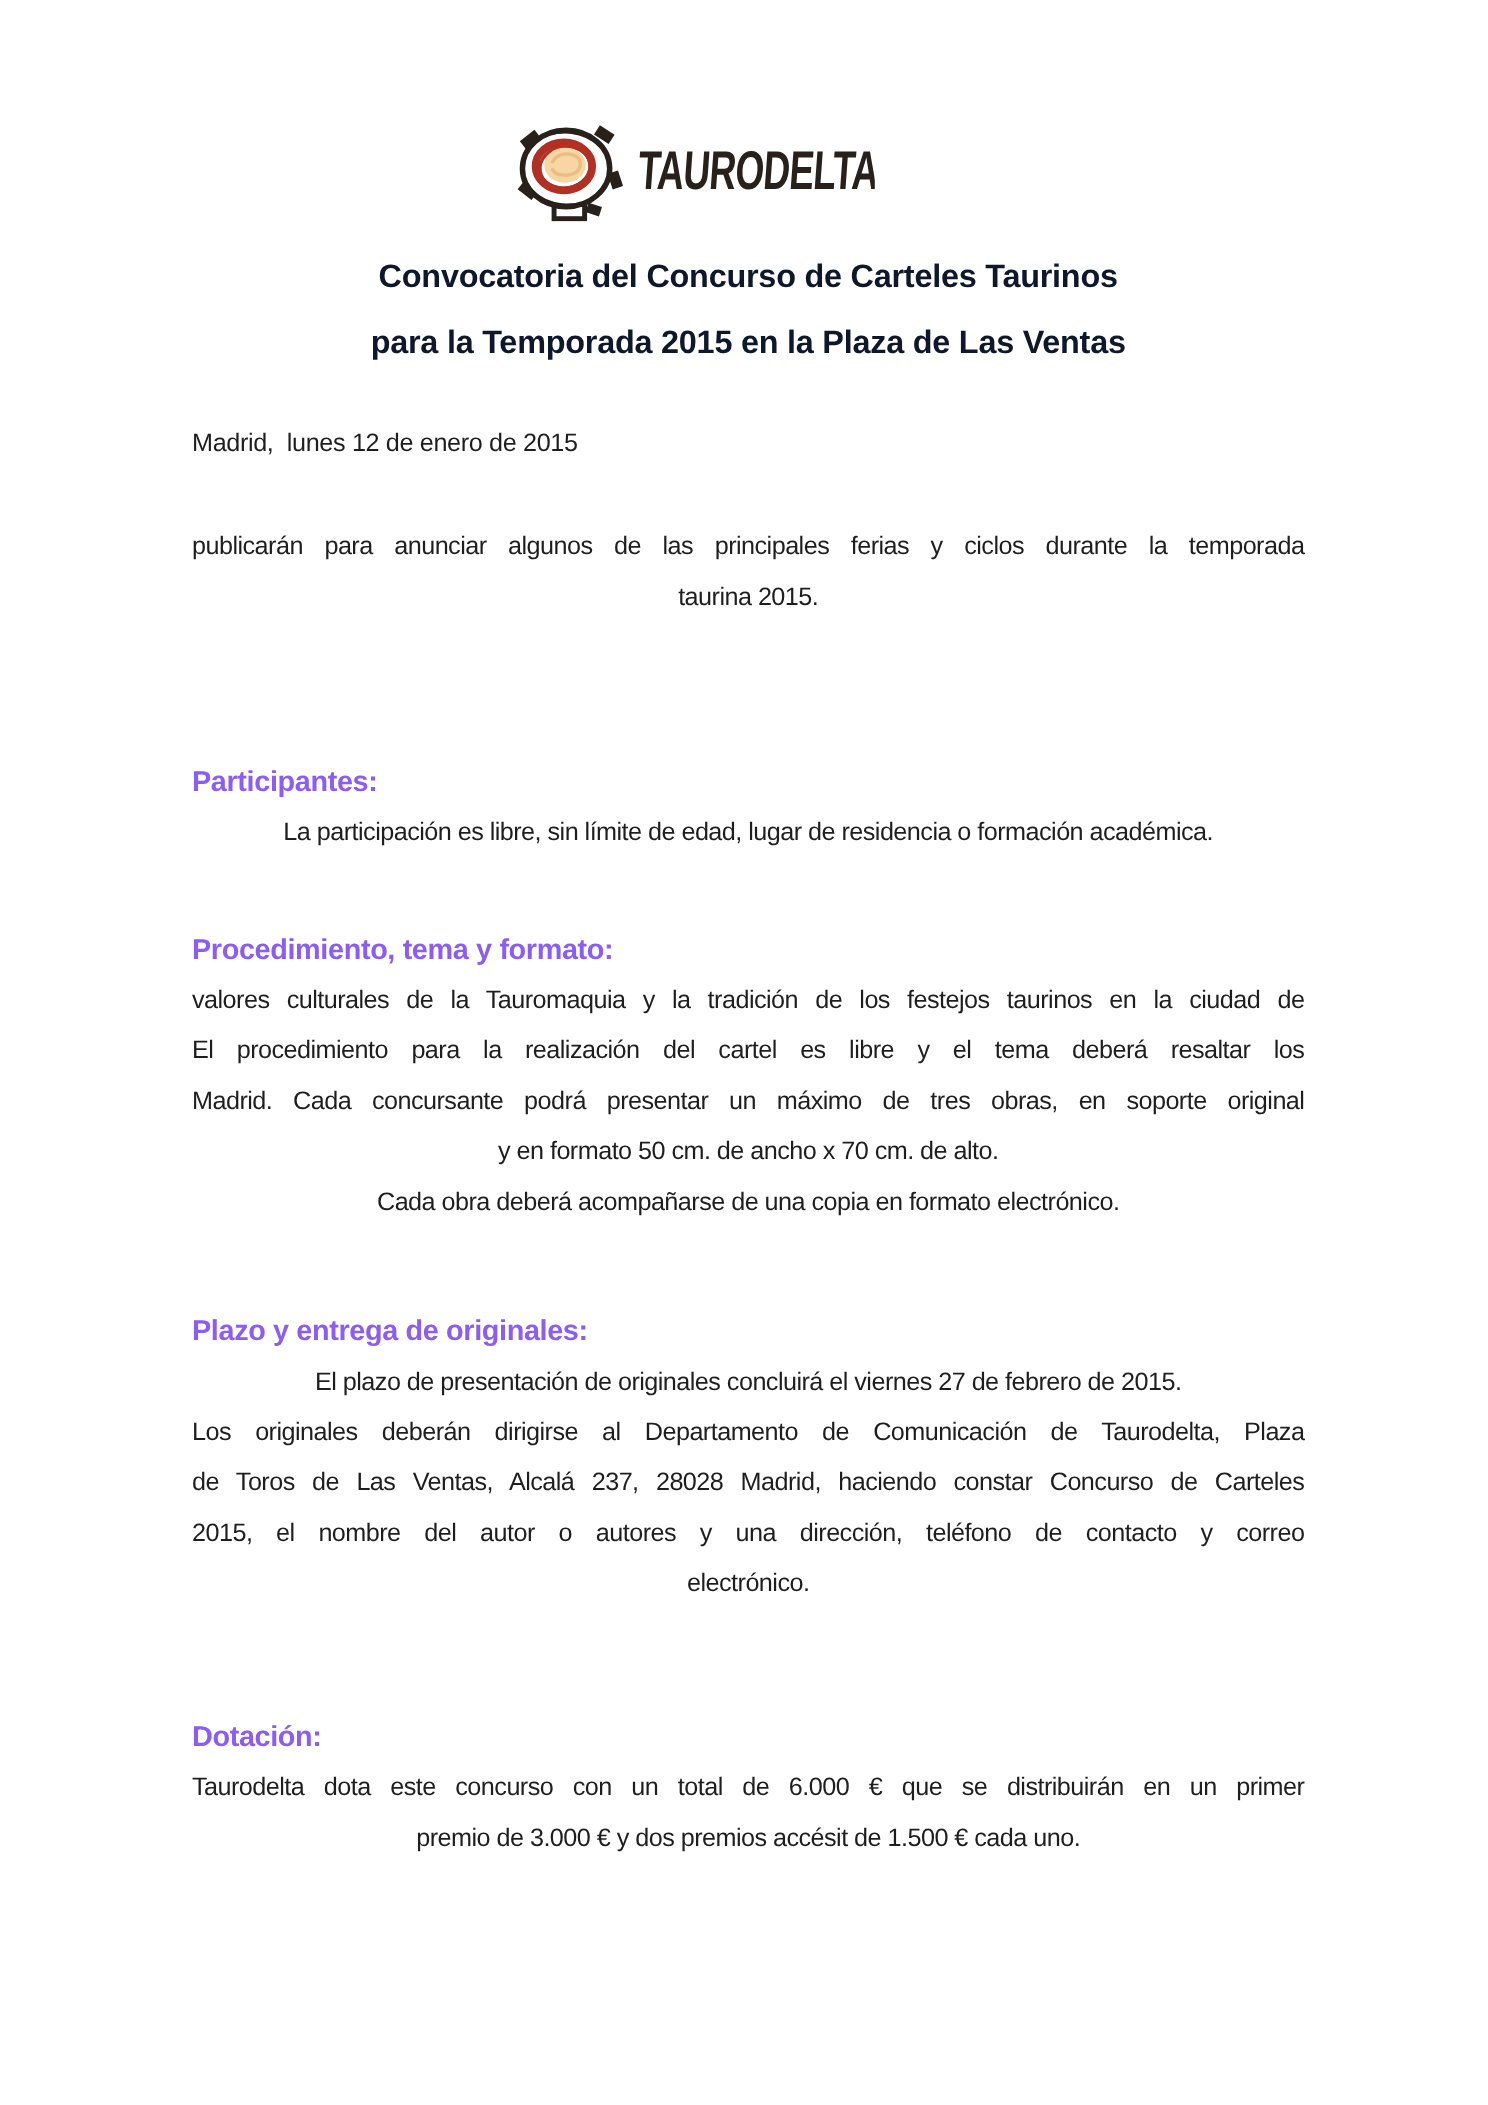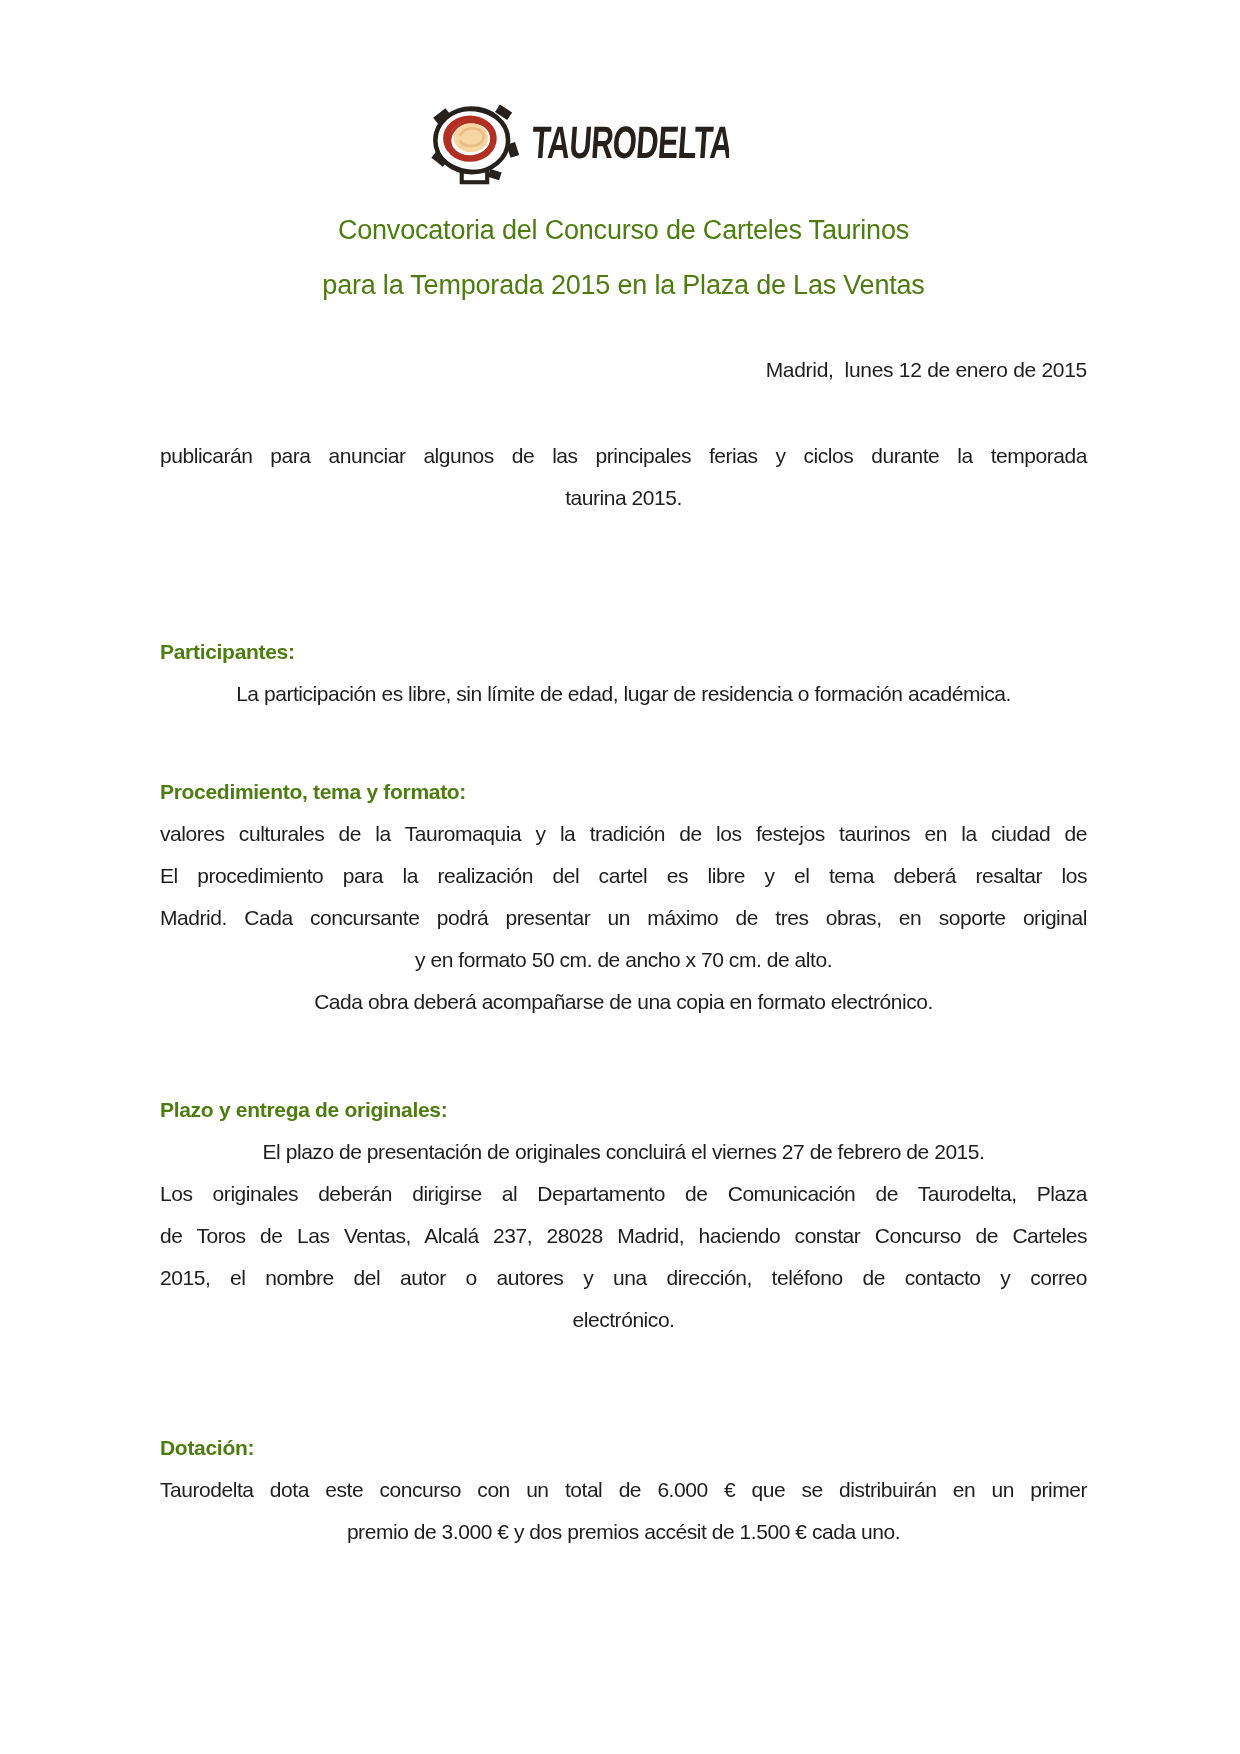--- a/index.html
+++ b/index.html
@@ -12,34 +12,34 @@
     box-sizing:border-box;width:1240px;height:1754px;
     padding:0 153px 0 160px;position:relative;
   }
   .logo-wrap{
     margin:0;padding-top:92px;height:95px;
     display:flex;justify-content:center;align-items:flex-start;
     transform:translateX(-45px);
   }
   .title-block{margin-top:16px;text-align:center;}
   .title-line{
-    font-size:27px;font-weight:normal;line-height:55px;
-    letter-spacing:-0.2px;color:#4d7c0f;
+    font-size:27px;font-weight:bold;line-height:55px;
+    letter-spacing:-0.2px;color:#0f172a;
   }
   .date-line{
-    margin-top:36px;font-size:21px;line-height:42px;text-align:right;
+    margin-top:36px;font-size:21px;line-height:42px;
     letter-spacing:-0.3px;
   }
   .body-text{font-size:21px;line-height:42px;letter-spacing:-0.45px;}
   .jl{text-align:justify;text-align-last:justify;white-space:nowrap;}
   .ll{text-align:center;white-space:nowrap;}
   .it{}
   .sec-heading{
-    font-size:21px;line-height:42px;font-weight:bold;
-    letter-spacing:-0.3px;color:#4d7c0f;
+    font-size:24px;line-height:42px;font-weight:bold;
+    letter-spacing:-0.3px;color:#8b5cf6;
   }
   .mt-p1{margin-top:44px;}
   .mt-part{margin-top:112px;}
   .mt-proc{margin-top:56px;}
   .mt-plazo{margin-top:66px;}
   .mt-dot{margin-top:86px;}
 </style>
 </head>
 <body>
 

